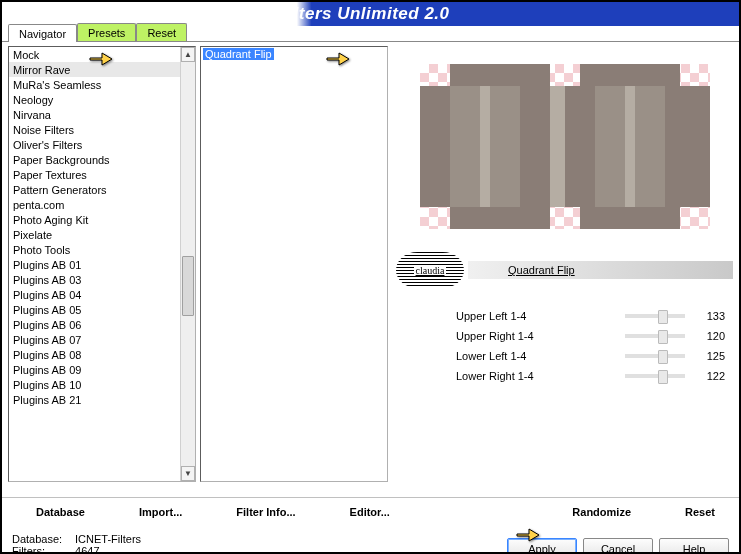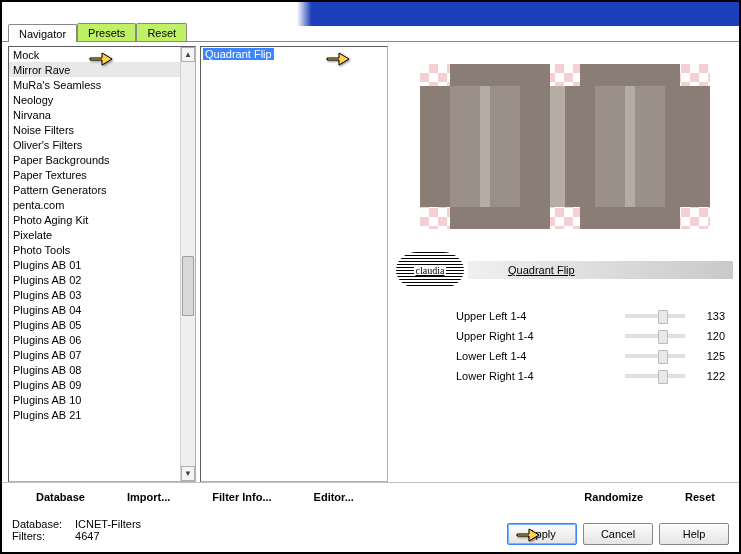--- a/index.html
+++ b/index.html
@@ -3,21 +3,21 @@
 <meta charset="utf-8">
 <style>
   * { box-sizing: border-box; font-family: "Tahoma", "Segoe UI", Arial, sans-serif; font-size: 11px; }
   html, body { margin: 0; padding: 0; }
   body { width: 741px; height: 554px; background: #fff; border: 2px solid #000; position: relative; }
 
   
   .header {
     height: 24px;
     background: linear-gradient(to right, #fff 0%, #fff 40%, #1e3fbb 42%, #1e3fbb 100%);
-    display: flex; align-items: center; justify-content: flex-start;
+    display: flex; align-items: center; justify-content: center;
     padding-right: 14px;
     position: relative;
   }
   .header-title {
     font-family: Arial, sans-serif;
     font-size: 17px; font-weight: bold; font-style: italic;
     color: #fff;
     letter-spacing: 0.5px;
   }
 
@@ -151,22 +151,23 @@
   .param-row { display:flex; align-items:center; height: 20px; }
   .param-label { flex: 1; }
   .param-slider { width: 60px; height: 4px; background: #e0e0e0; position: relative; margin-right: 8px; }
   .param-slider::after { content:""; position:absolute; top:-4px; left: 55%; width:8px; height:12px; background:#e9e9e9; border:1px solid #bbb; border-radius:1px; }
   .param-val { width: 32px; text-align: right; }
 
   
   .btnrow {
     display:flex; align-items:flex-start;
     padding: 6px 10px; border-top: 1px solid #c0c0c0;
-    gap: 4px;
+    gap: 16px;
     font-size: 11px;
+    margin-top: 15px;
   }
   .btnrow .txtbtn {
     padding: 2px 8px;
     cursor: pointer;
     color:#000;
     margin-right: 22px;
   }
 
   .status {
     padding: 4px 10px;
@@ -227,21 +228,20 @@
       <div class="list-item">Noise Filters</div>
       <div class="list-item">Oliver's Filters</div>
       <div class="list-item">Paper Backgrounds</div>
       <div class="list-item">Paper Textures</div>
       <div class="list-item">Pattern Generators</div>
       <div class="list-item">penta.com</div>
       <div class="list-item">Photo Aging Kit</div>
       <div class="list-item">Pixelate</div>
       <div class="list-item">Photo Tools</div>
       <div class="list-item">Plugins AB 01</div>
-      <div class="list-item">Plugins AB 02</div>
       <div class="list-item">Plugins AB 03</div>
       <div class="list-item">Plugins AB 04</div>
       <div class="list-item">Plugins AB 05</div>
       <div class="list-item">Plugins AB 06</div>
       <div class="list-item">Plugins AB 07</div>
       <div class="list-item">Plugins AB 08</div>
       <div class="list-item">Plugins AB 09</div>
       <div class="list-item">Plugins AB 10</div>
       <div class="list-item">Plugins AB 21</div>
     </div>

